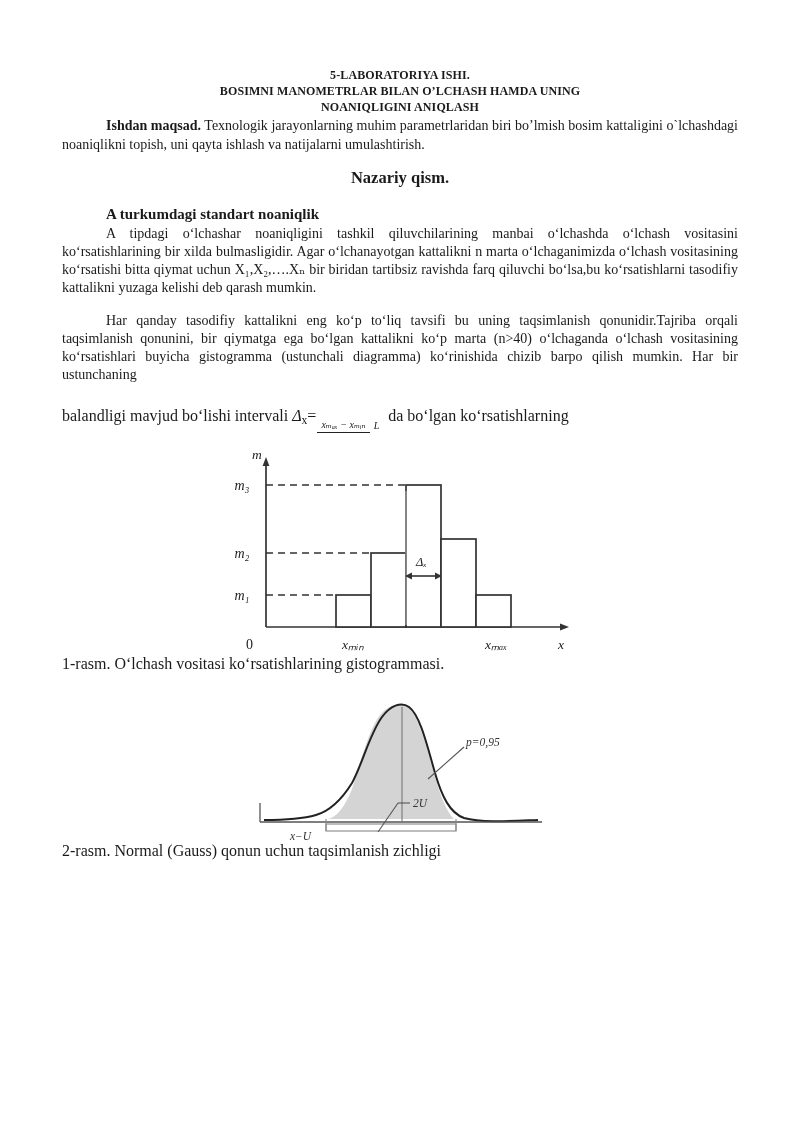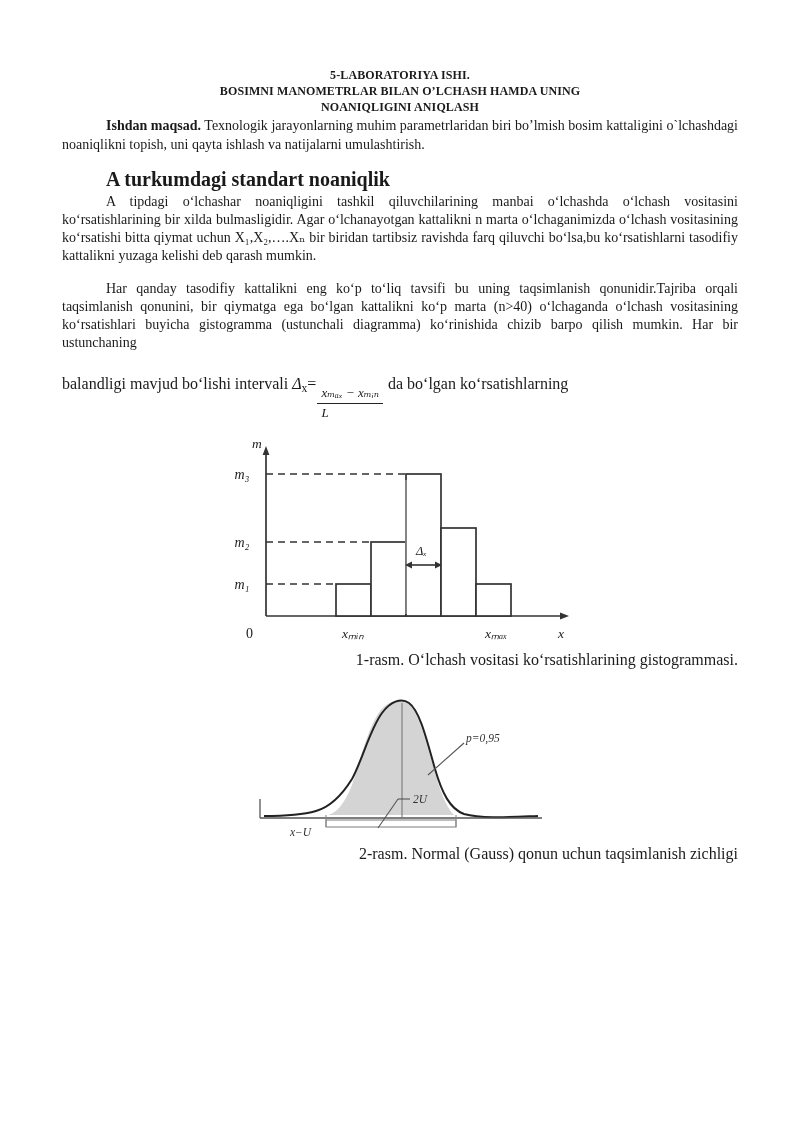--- a/index.html
+++ b/index.html
@@ -46,43 +46,43 @@
     text-indent: 44px;
   }
   .center-bold {
     text-align: center;
     font-weight: bold;
     font-size: 16.5px;
     margin-top: 3px;
   }
   .bold-inline { font-weight: bold; }
   .subheading {
-    font-size: 20px;
+    font-size: 15px;
     font-weight: bold;
     text-indent: 44px;
-    margin-top: 4px;
+    margin-top: 18px;
     font-family: Liberation Serif, serif;
   }
   sub { font-size: 0.72em; vertical-align: -0.28em; }
 
   
   .formula-row {
     font-size: 16px;
     line-height: 1.30;
     text-align: justify;
     margin-top: 22px;
     display: block;
   }
   .frac {
     display: inline-flex;
-    flex-direction: column;
+    flex-direction: row;
     align-items: flex-start;
     vertical-align: -0.62em;
     font-style: italic;
-    font-size: 13px;
+    font-size: 10px;
     margin: 0 1px;
   }
   .frac .num {
     padding: 0 4px 1px 4px;
     border-bottom: 1.3px solid #222;
     white-space: nowrap;
   }
   .frac .den {
     padding: 1px 4px 0 4px;
     white-space: nowrap;
@@ -92,23 +92,23 @@
     font-size: 16px;
   }
 
   
   .fig1-wrap {
     margin-top: 2px;
     display: flex;
     justify-content: center;
   }
   .caption {
-    text-align: right;
+    text-align: left;
     font-size: 16px;
-    margin-top: 8px;
+    margin-top: 1px;
   }
 
   
   .fig2-wrap {
     margin-top: 18px;
     display: flex;
     justify-content: center;
   }
 </style>
 </head>
@@ -118,20 +118,21 @@
   <div class="content">
 
     <div>
       <div class="title-line">5-LABORATORIYA ISHI.</div>
       <div class="title-line">BOSIMNI MANOMETRLAR BILAN O’LCHASH HAMDA UNING</div>
       <div class="title-line">NOANIQLIGINI ANIQLASH</div>
     </div>
 
     <p class="para indent"><span class="bold-inline">Ishdan maqsad.</span><span> Texnologik jarayonlarning muhim parametrlaridan biri bo’lmish bosim kattaligini o`lchashdagi noaniqlikni topish, uni qayta ishlash va natijalarni umulashtirish.</span></p>
 
+    <div class="center-bold">Nazariy qism.</div>
 
 
     <div class="subheading">A turkumdagi standart noaniqlik</div>
 
     <p class="para indent"><span>A tipdagi o‘lchashar noaniqligini tashkil qiluvchilarining manbai  o‘lchashda o‘lchash vositasini ko‘rsatishlarining bir xilda bulmasligidir. Agar o‘lchanayotgan kattalikni n marta  o‘lchaganimizda o‘lchash vositasining ko‘rsatishi bitta qiymat uchun </span><span>X₁,X₂,….Xₙ</span><span> bir biridan tartibsiz ravishda farq qiluvchi bo‘lsa,bu ko‘rsatishlarni tasodifiy kattalikni yuzaga kelishi deb qarash mumkin.</span></p>
 
     <p class="para indent">Har qanday tasodifiy kattalikni eng ko‘p to‘liq tavsifi bu uning taqsimlanish qonunidir.Tajriba orqali taqsimlanish qonunini, bir qiymatga ega bo‘lgan kattalikni ko‘p marta (n&gt;40) o‘lchaganda o‘lchash vositasining ko‘rsatishlari buyicha gistogramma (ustunchali diagramma) ko‘rinishida chizib barpo qilish mumkin. Har bir ustunchaning</p>
 
     <p class="formula-row"><span>balandligi    mavjud bo‘lishi intervali </span><span class="delta-x"><em>Δ</em><sub>x</sub><span>=</span></span><span class="frac">
           <span class="num">xₘₐₓ − xₘᵢₙ</span>

